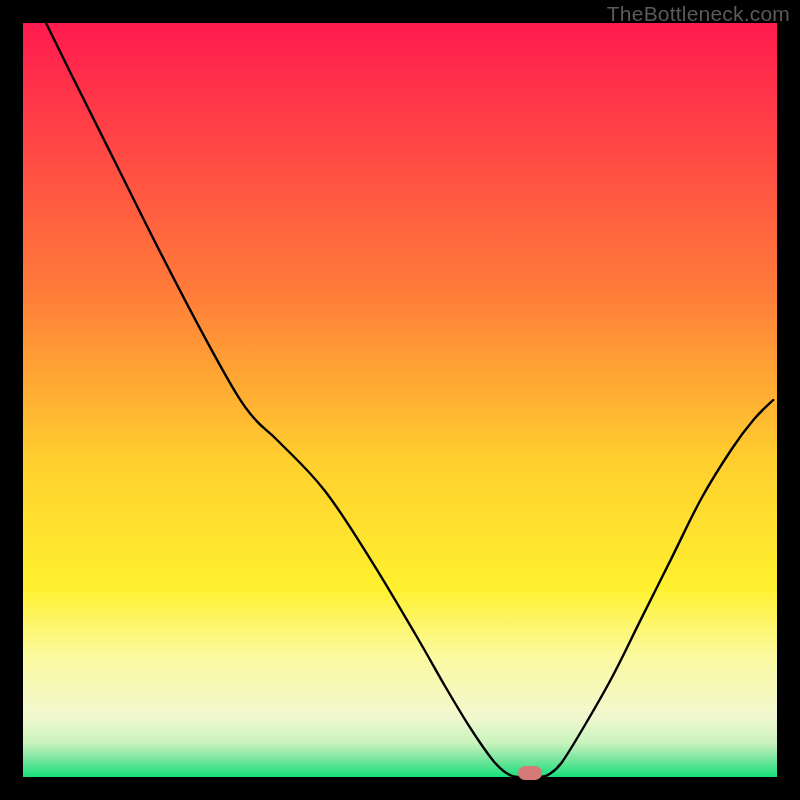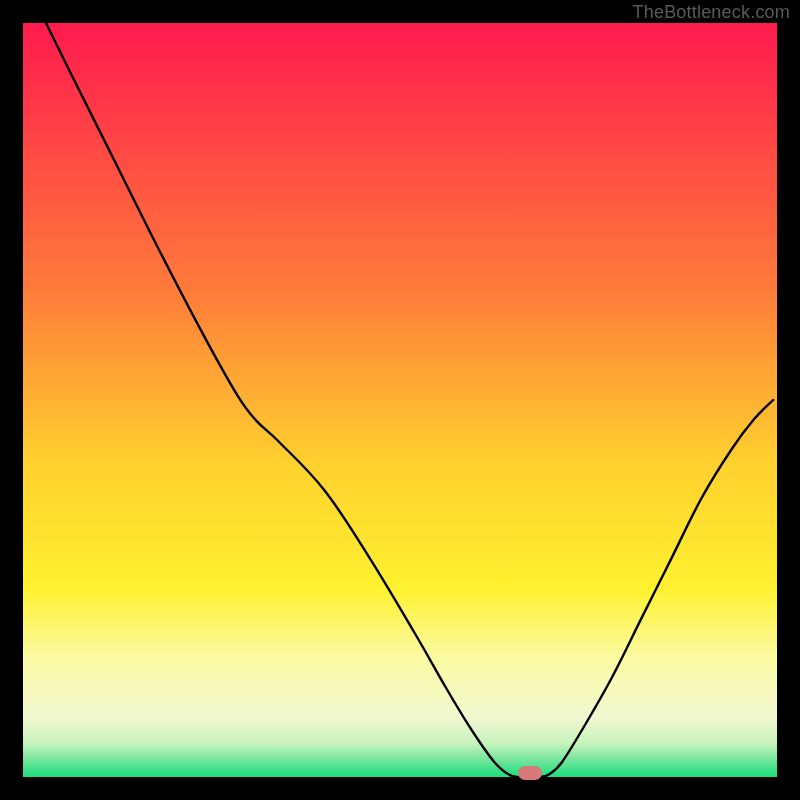--- a/index.html
+++ b/index.html
@@ -9,21 +9,21 @@
     height: 800px;
     background: #000;
     position: relative;
     font-family: Arial, Helvetica, sans-serif;
   }
   .watermark {
     position: absolute;
     top: 2px;
     right: 10px;
     color: #5a5a5a;
-    font-size: 18px;
+    font-size: 21px;
     font-weight: 500;
     z-index: 10;
     letter-spacing: 0.2px;
   }
   .frame {
     position: absolute;
     left: 23px;
     top: 23px;
     width: 754px;
     height: 754px;

